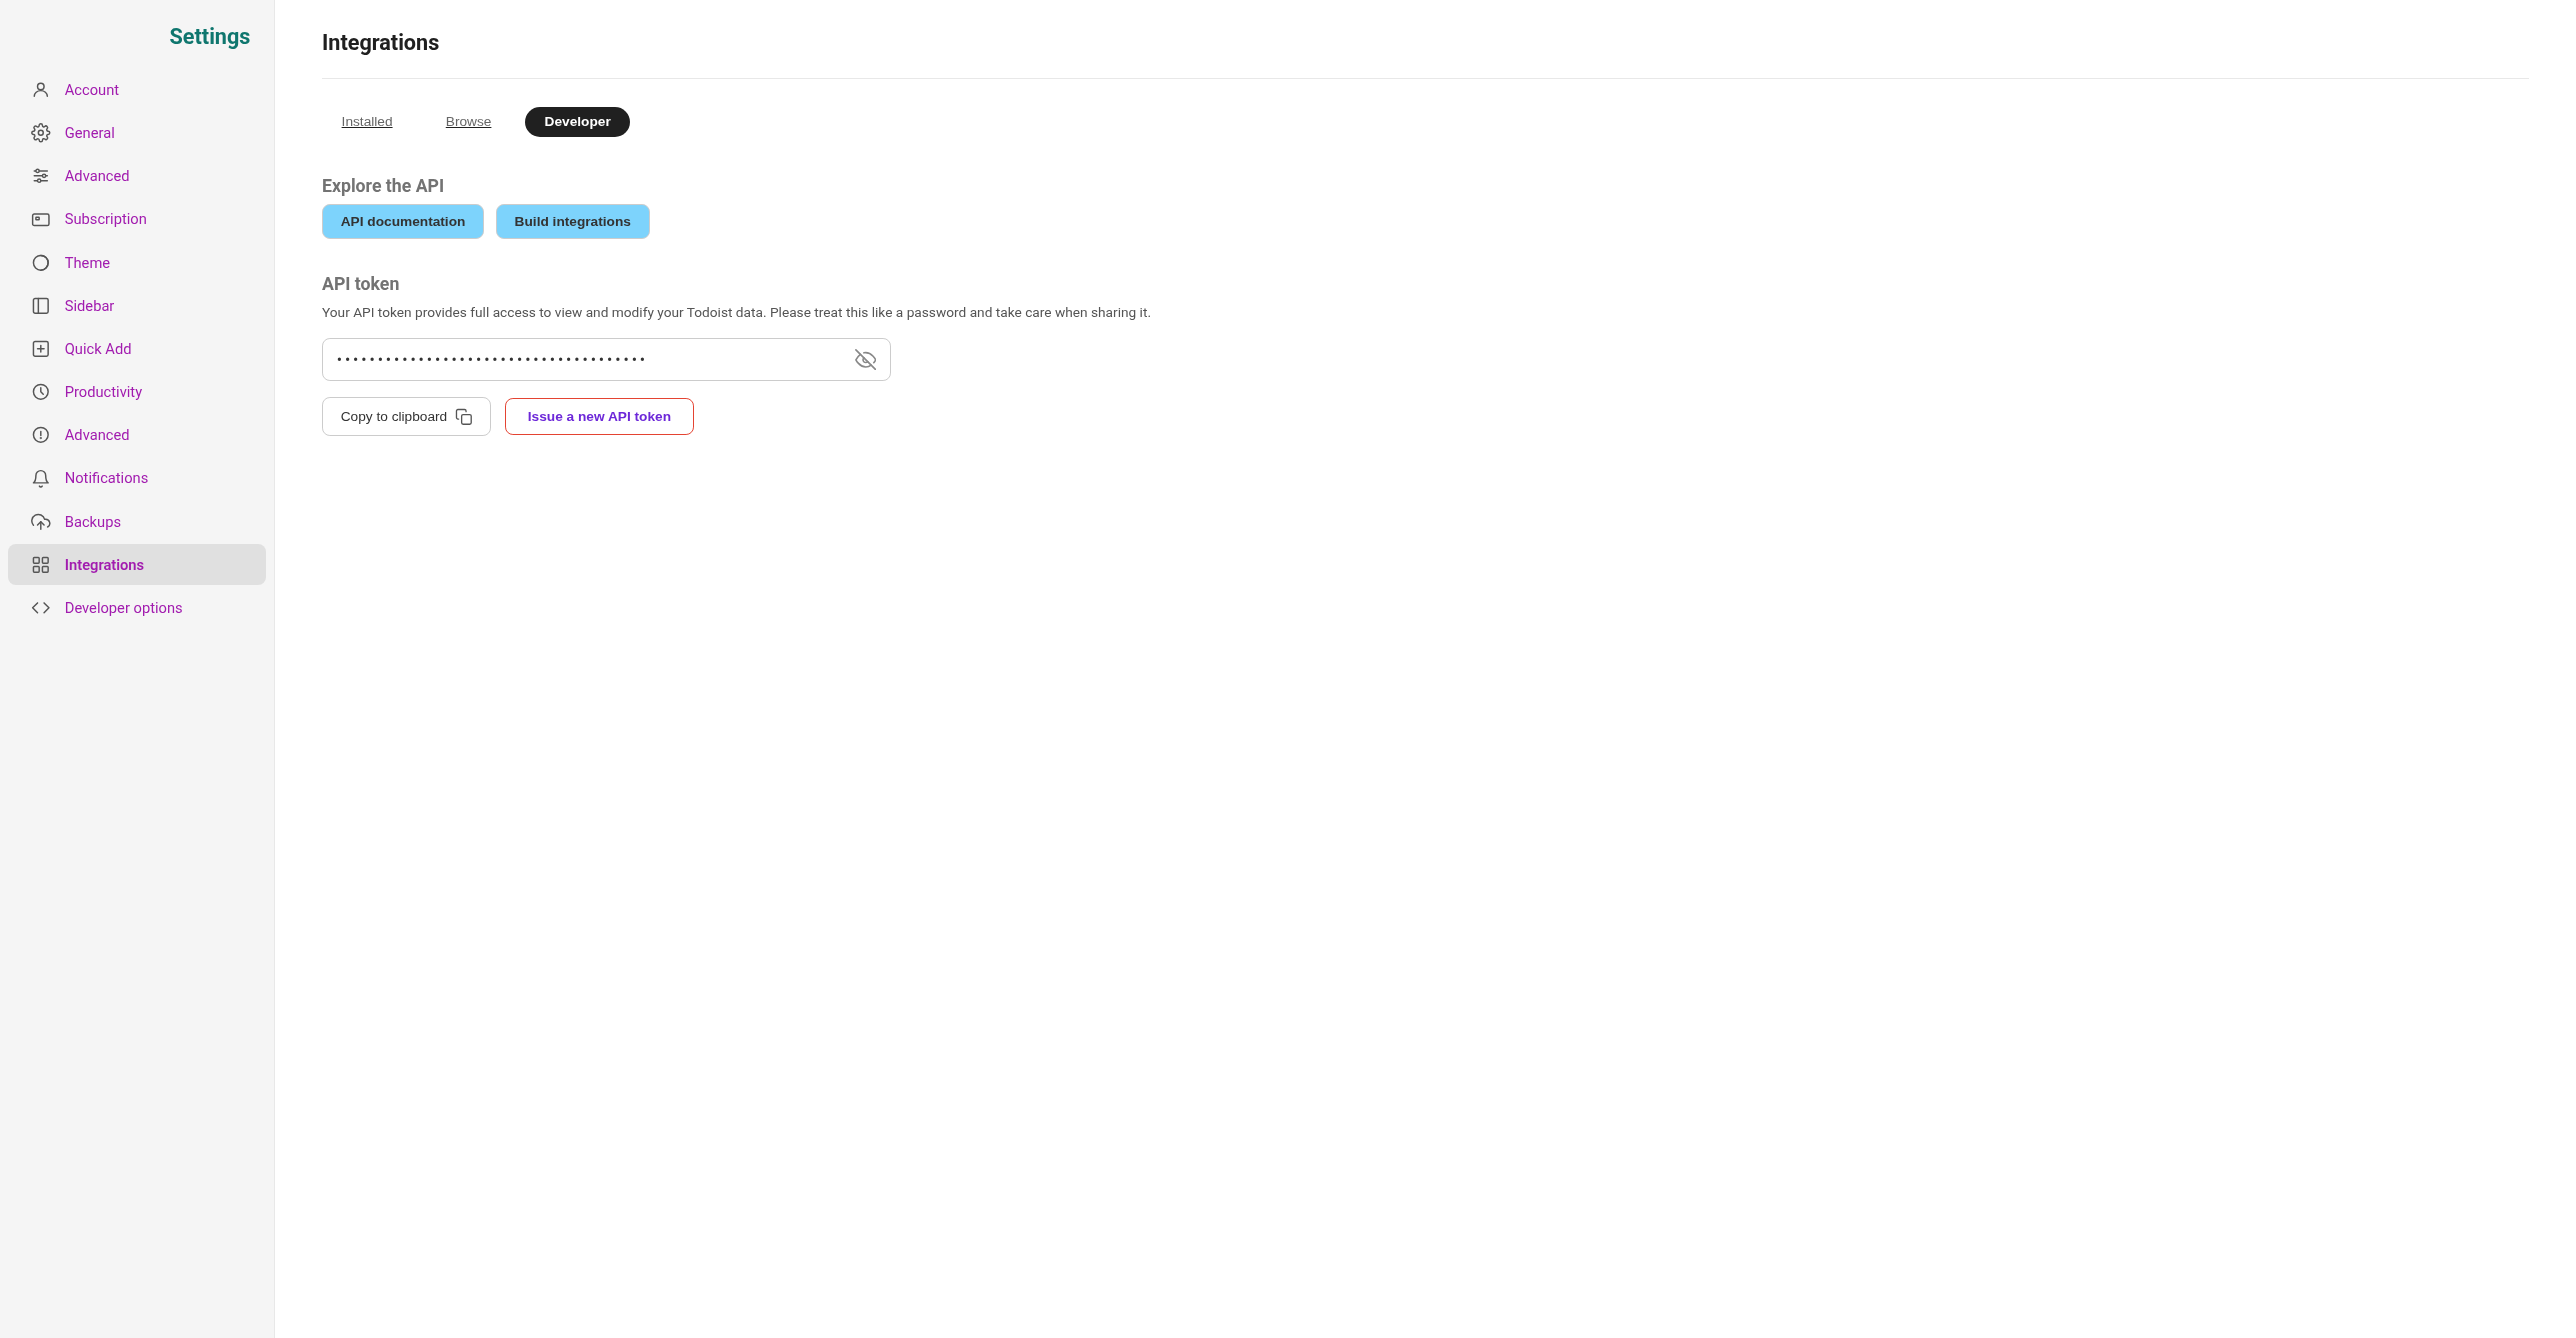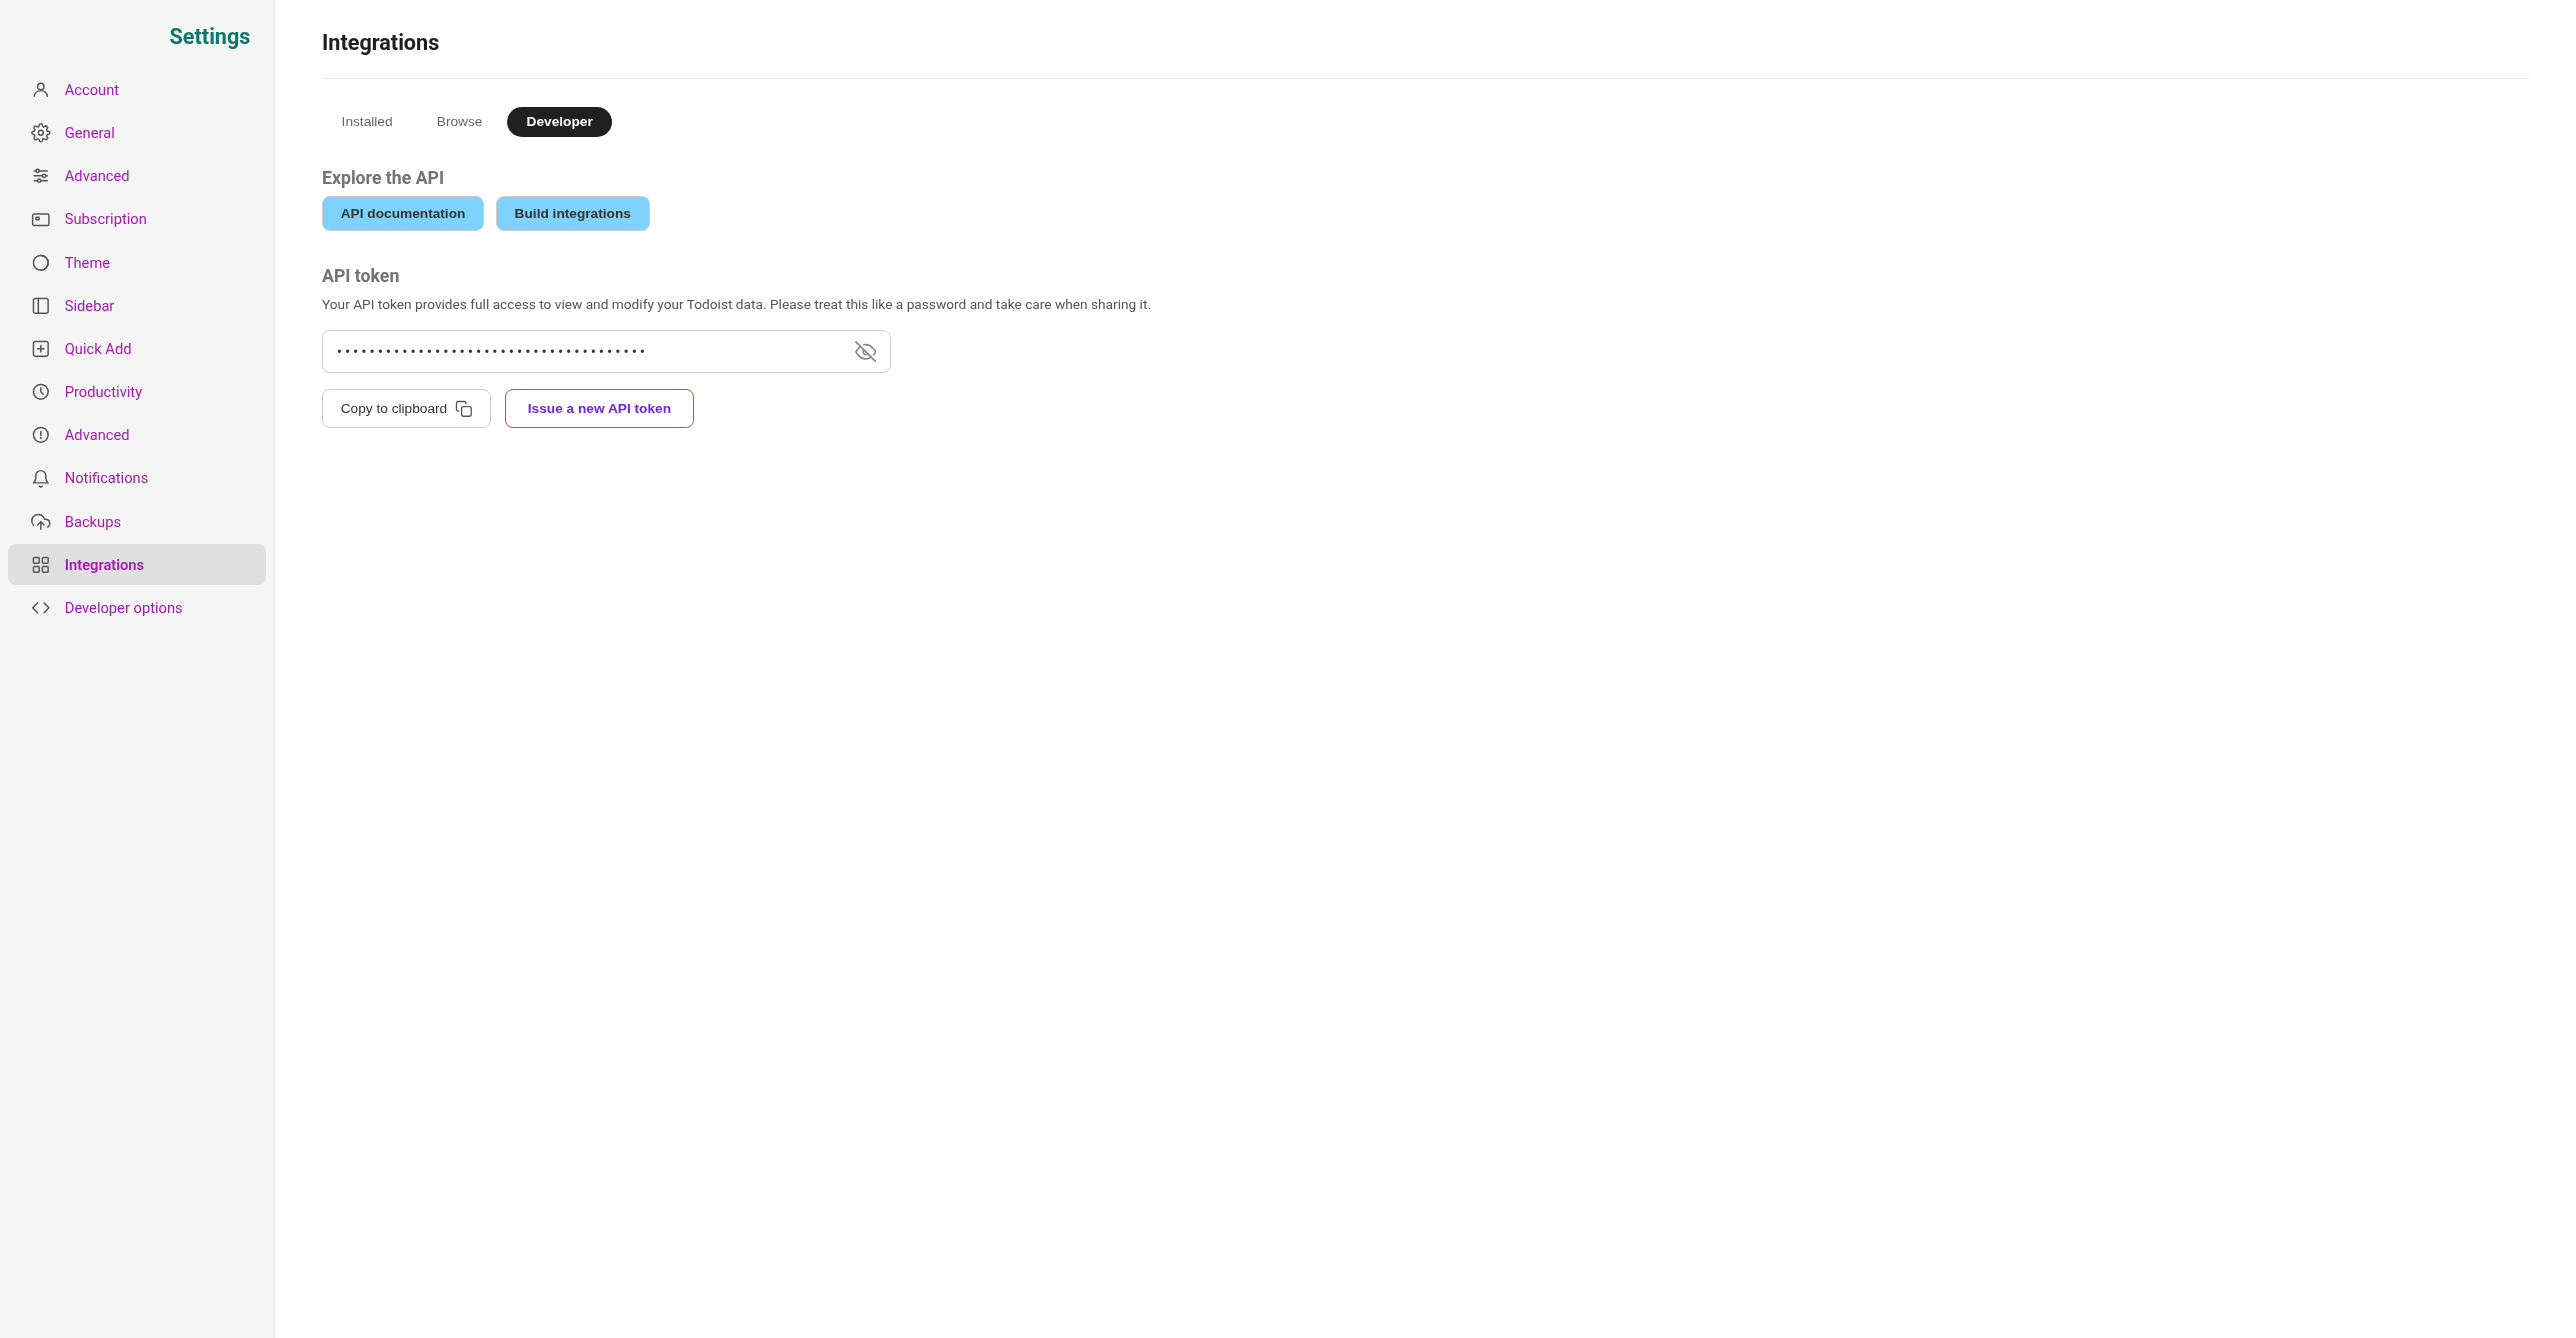--- a/index.html
+++ b/index.html
@@ -75,22 +75,23 @@
     }
     .divider {
       border: none;
       border-top: 1px solid #e8e8e8;
       margin-bottom: 27.5px;
     }
 
     
     .tabs {
       display: flex;
-      gap: 5px;
-      margin-bottom: 31px;
+      gap: 14px;
+      margin-bottom: 39px;
+      text-decoration: underline;
     }
     .tab {
       padding: 7.9px 19.6px;
       border-radius: 19.6px;
       font-size: 13.7px;
       font-weight: 500;
       cursor: pointer;
       border: none;
       background: transparent;
       color: #666;
@@ -163,20 +164,21 @@
     }
     .token-eye svg {
       width: 21.6px;
       height: 21.6px;
     }
 
     
     .action-row {
       display: flex;
       gap: 13.7px;
+      align-items: center;
       flex-wrap: wrap;
     }
     .btn-copy {
       display: flex;
       align-items: center;
       gap: 7.9px;
       padding: 9.8px 17.7px;
       border: 1.5px solid #ccc;
       border-radius: 7.9px;
       background: #fff;

